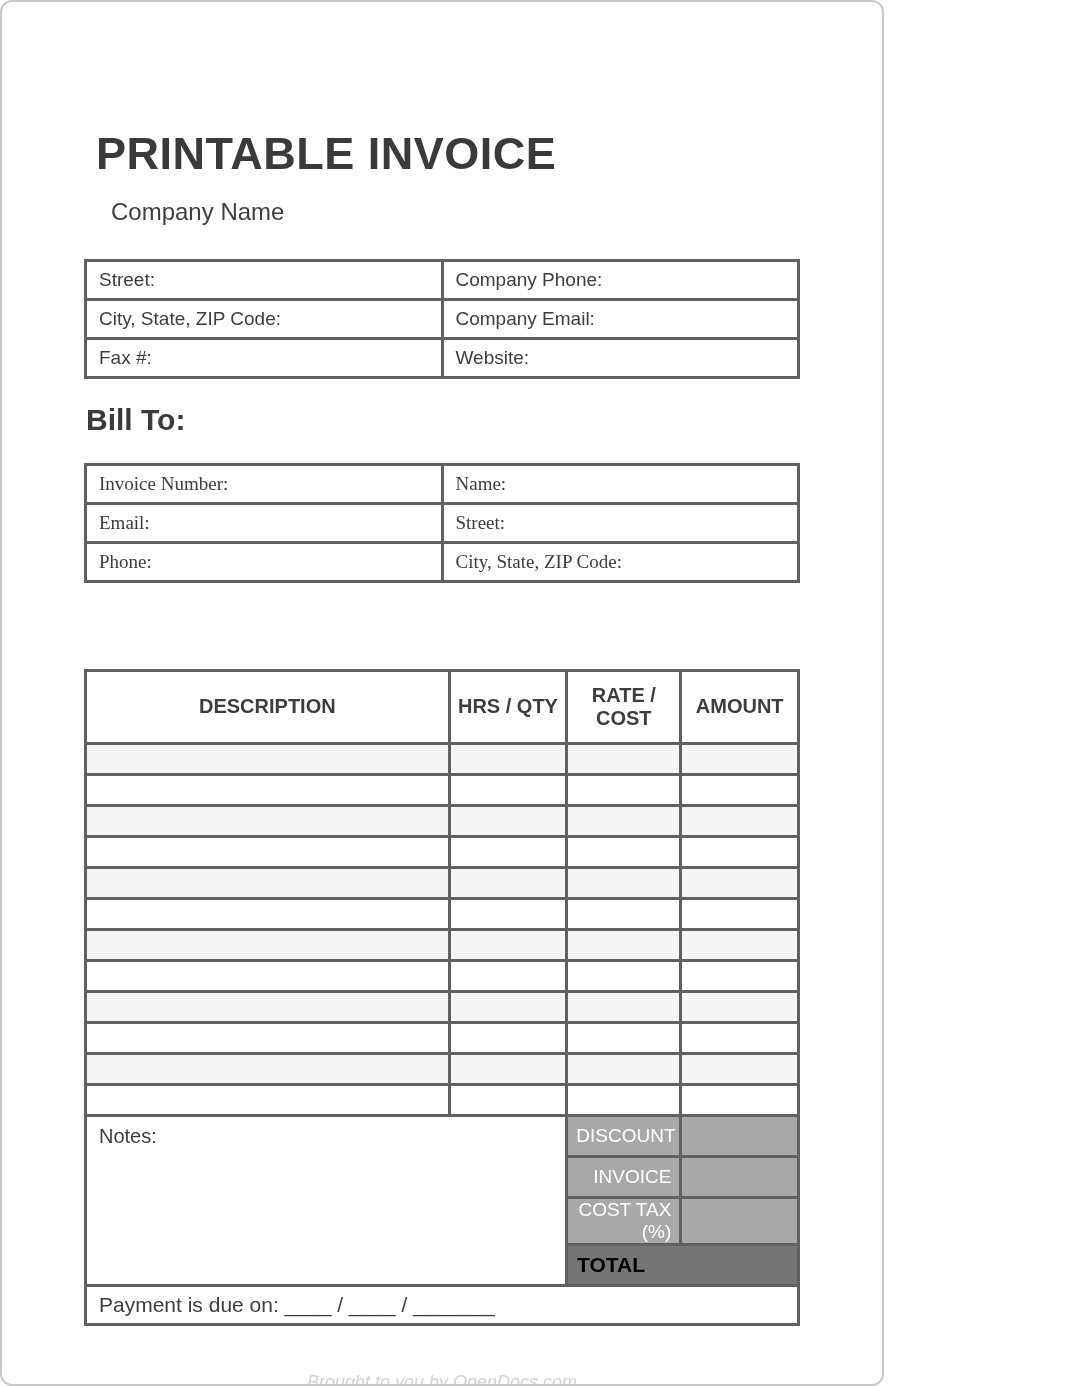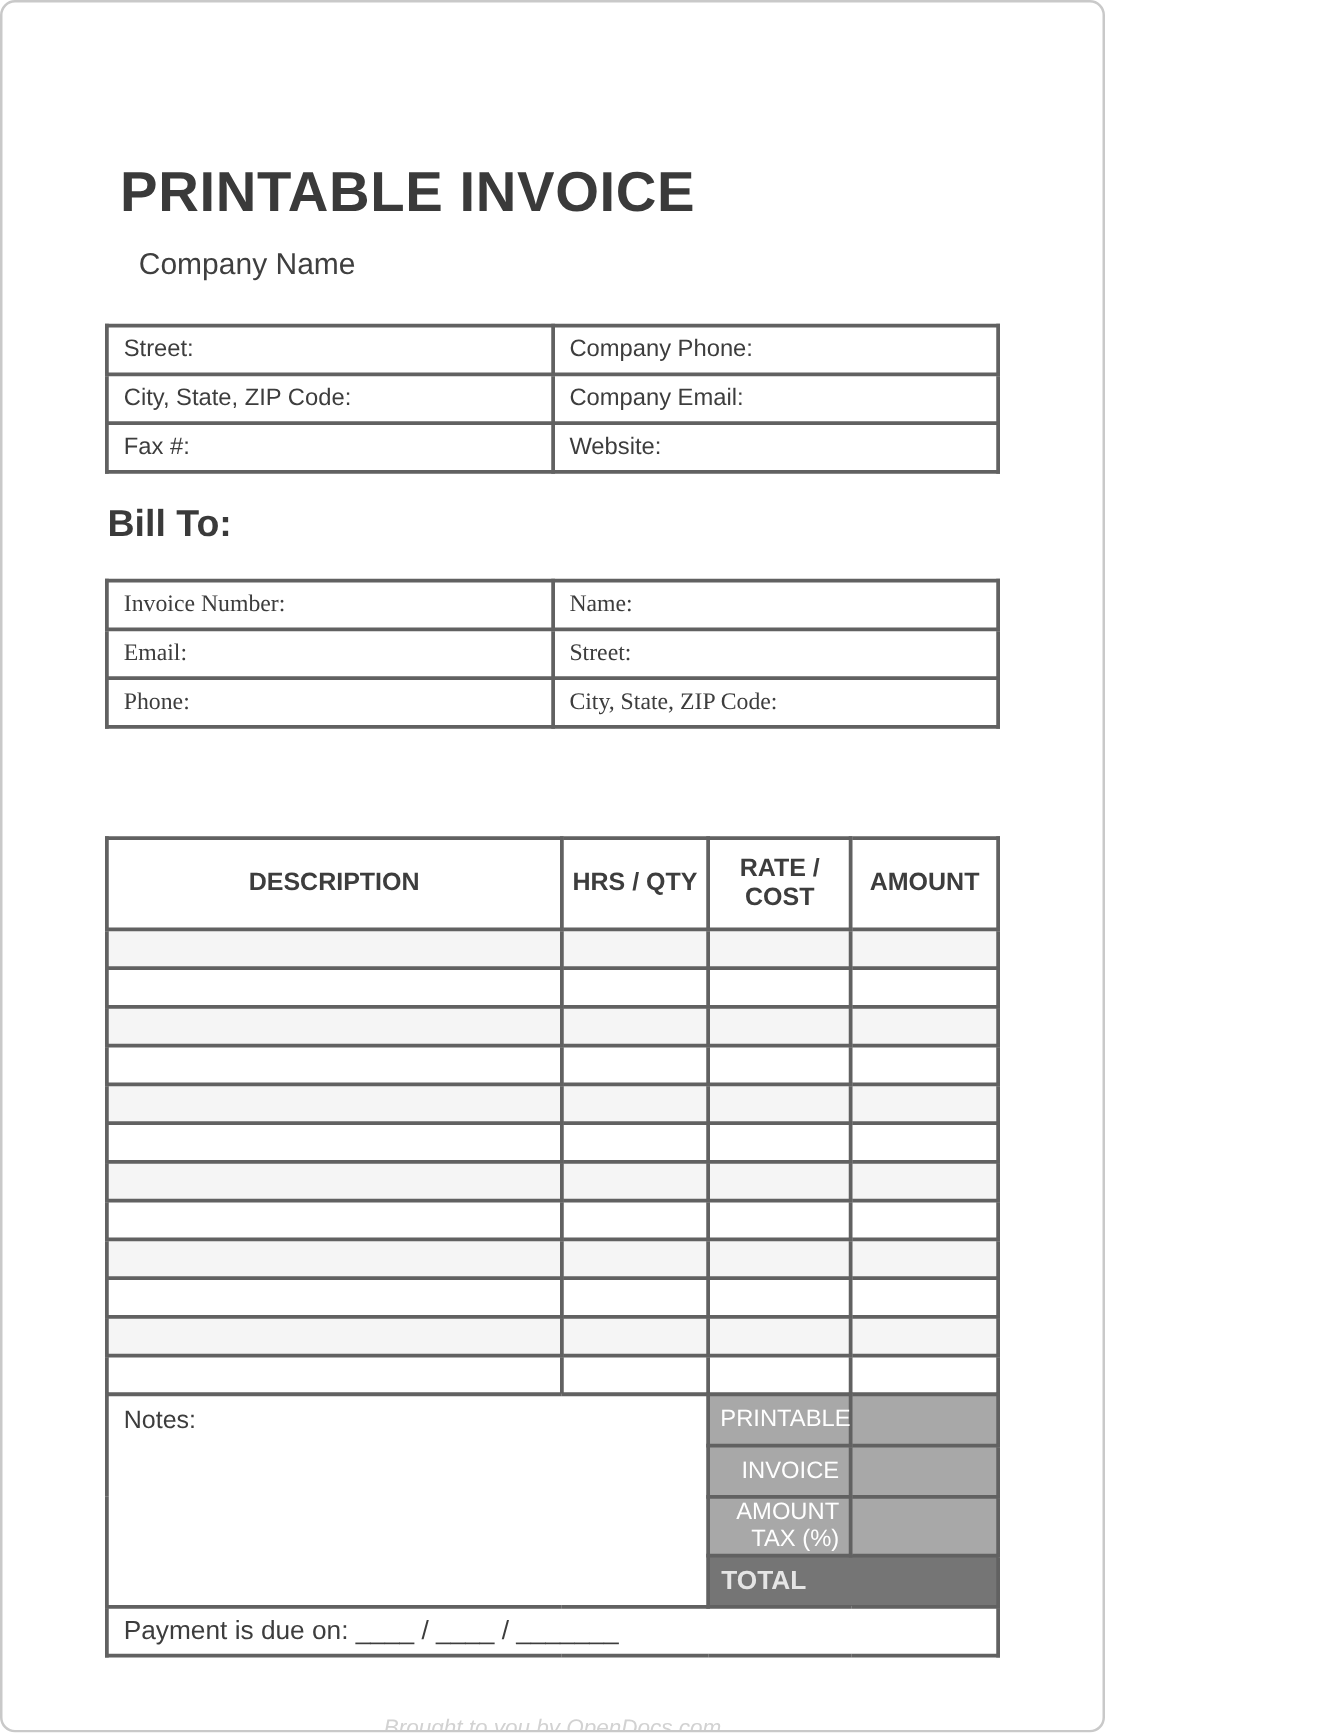--- a/index.html
+++ b/index.html
@@ -85,21 +85,21 @@
     color: #ffffff;
     text-align: right;
     font-size: 19px;
     padding: 0 8px;
     height: 36px;
     vertical-align: middle;
   }
   .sum-value { background: #a8a8a8; height: 36px; }
   .total-cell {
     background: #757575;
-    color: #e5e5e5;
+    color: #000000;
     font-weight: 700;
     text-align: right;
     font-size: 21px;
     padding-right: 152px;
     height: 36px;
     vertical-align: middle;
   }
   .payment-cell {
     background: #ffffff;
     font-size: 21px;
@@ -263,29 +263,29 @@
     <table class="bottom-table">
       <colgroup>
         <col style="width:51%">
           <col style="width:16.5%">
           <col style="width:16%">
           <col style="width:16.5%">
       </colgroup>
       <tbody>
         <tr>
           <td class="notes-cell" colspan="2" rowspan="4">Notes:</td>
-          <td class="sum-label">PRINTABLE</td>
+          <td class="sum-label">DISCOUNT</td>
           <td class="sum-value"></td>
         </tr>
         <tr>
           <td class="sum-label">INVOICE</td>
           <td class="sum-value"></td>
         </tr>
         <tr>
-          <td class="sum-label">AMOUNT TAX (%)</td>
+          <td class="sum-label">COST TAX (%)</td>
           <td class="sum-value"></td>
         </tr>
         <tr>
           <td class="total-cell" colspan="2">TOTAL</td>
         </tr>
         <tr>
           <td class="payment-cell" colspan="4">Payment is due on: ____ / ____ / _______</td>
         </tr>
       </tbody>
     </table>

